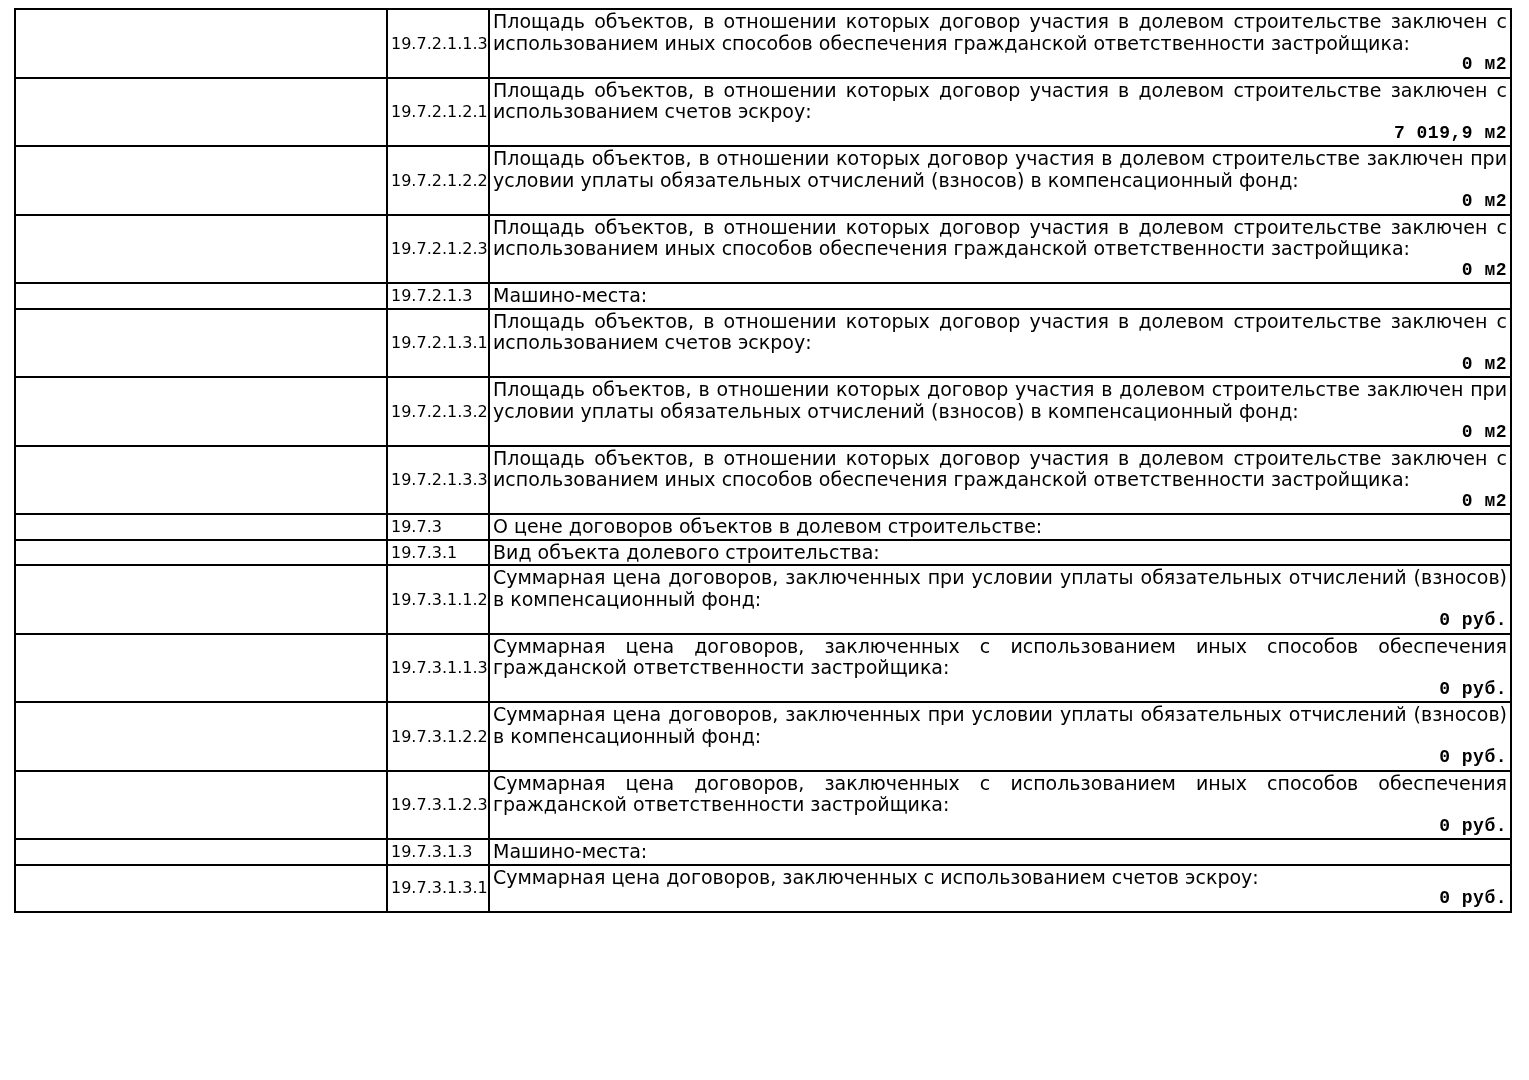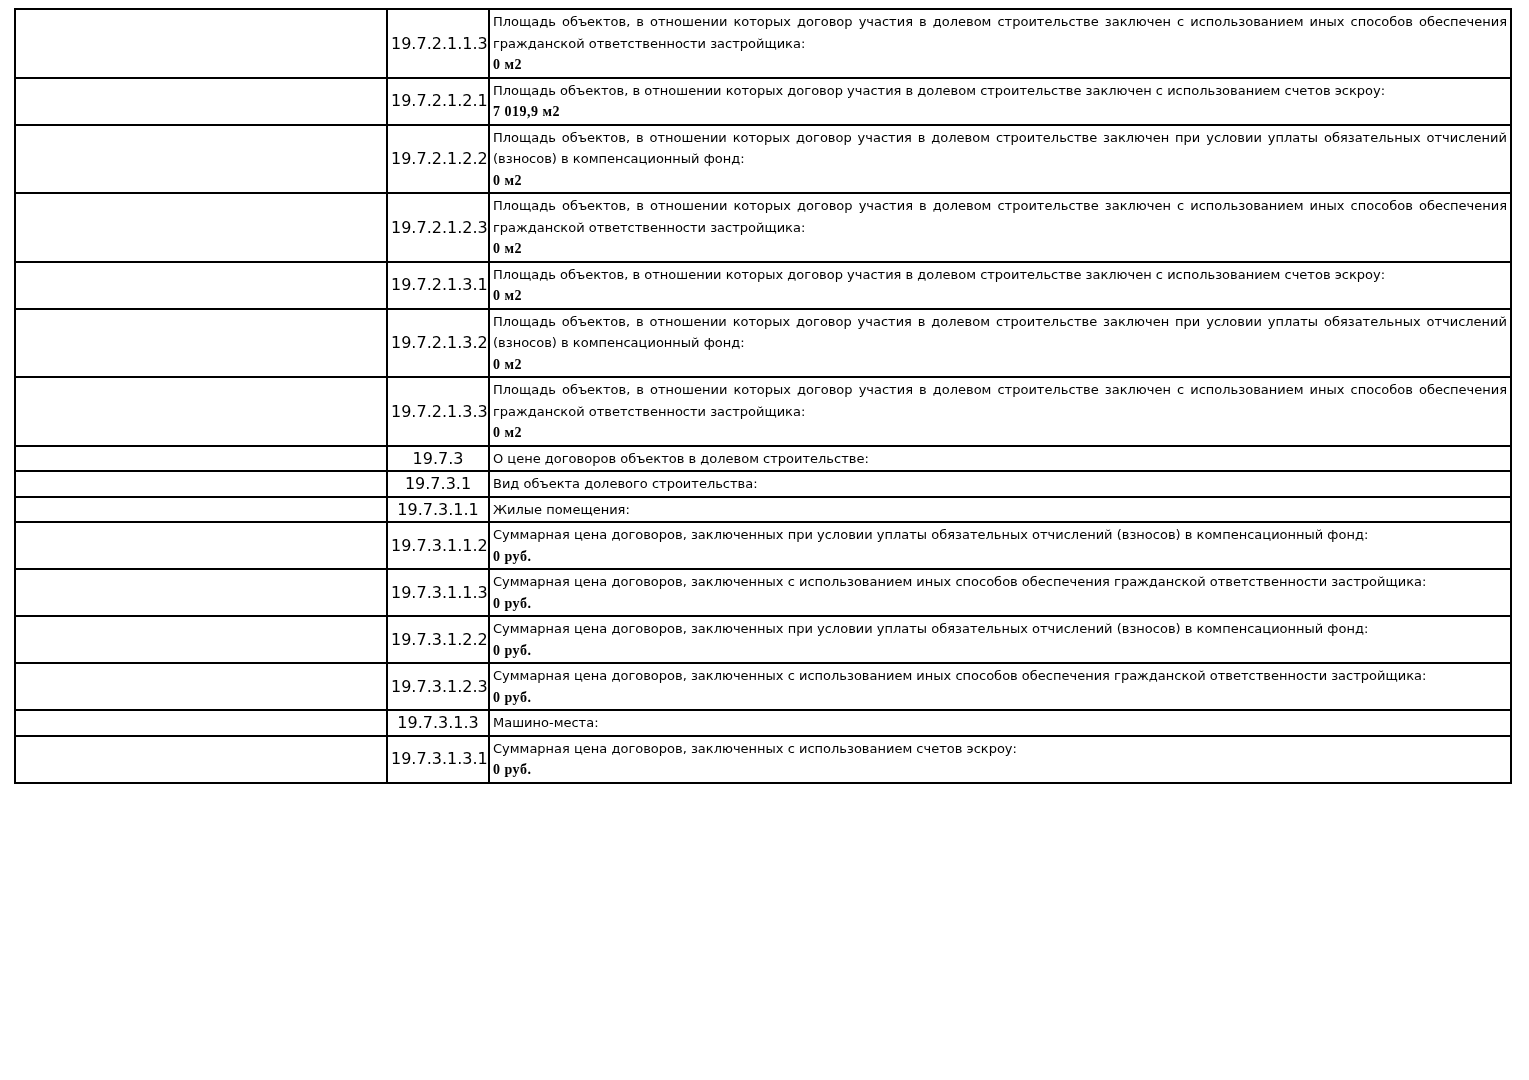--- a/index.html
+++ b/index.html
@@ -27,37 +27,36 @@
     padding: 1px 3px;
     background: #ffffff;
   }
   td.c1 { }
   td.c2 {
     font-size: 16px;
     line-height: 21.5px;
     white-space: nowrap;
     padding-left: 3px;
     padding-right: 1px;
-    text-align: center;
   }
   td.c3 {
     padding-left: 4px;
     padding-right: 4px;
   }
   .row-label {
-    font-size: 13px;
+    font-size: 19px;
     line-height: 21.5px;
     text-align: justify;
   }
   .row-value {
-    font-family: Liberation Serif, serif;
+    font-family: Liberation Mono, monospace;
     font-weight: bold;
-    font-size: 14px;
+    font-size: 18px;
     line-height: 21.5px;
-    text-align: left;
+    text-align: right;
     letter-spacing: 0.5px;
   }
 </style>
 </head>
 <body>
 
 <table class="doc-table">
   <colgroup>
     <col class="col-empty">
     <col class="col-code">
@@ -94,20 +93,28 @@
 
   <tr>
     <td class="c1"></td>
     <td class="c2">19.7.2.1.2.3</td>
     <td class="c3">
       <div class="row-label">Площадь объектов, в отношении которых договор участия в долевом строительстве заключен с использованием иных способов обеспечения гражданской ответственности застройщика:</div>
       <div class="row-value">0 м2</div>
     </td>
   </tr>
 
+  <tr>
+    <td class="c1"></td>
+    <td class="c2">19.7.2.1.3</td>
+    <td class="c3">
+      <div class="row-label">Машино-места:</div>
+
+    </td>
+  </tr>
 
   <tr>
     <td class="c1"></td>
     <td class="c2">19.7.2.1.3.1</td>
     <td class="c3">
       <div class="row-label">Площадь объектов, в отношении которых договор участия в долевом строительстве заключен с использованием счетов эскроу:</div>
       <div class="row-value">0 м2</div>
     </td>
   </tr>
 
@@ -140,28 +147,20 @@
 
   <tr>
     <td class="c1"></td>
     <td class="c2">19.7.3.1</td>
     <td class="c3">
       <div class="row-label">Вид объекта долевого строительства:</div>
 
     </td>
   </tr>
 
-  <tr>
-    <td class="c1"></td>
-    <td class="c2">19.7.3.1.1</td>
-    <td class="c3">
-      <div class="row-label">Жилые помещения:</div>
-
-    </td>
-  </tr>
 
 
   <tr>
     <td class="c1"></td>
     <td class="c2">19.7.3.1.1.2</td>
     <td class="c3">
       <div class="row-label">Суммарная цена договоров, заключенных при условии уплаты обязательных отчислений (взносов) в компенсационный фонд:</div>
       <div class="row-value">0 руб.</div>
     </td>
   </tr>

